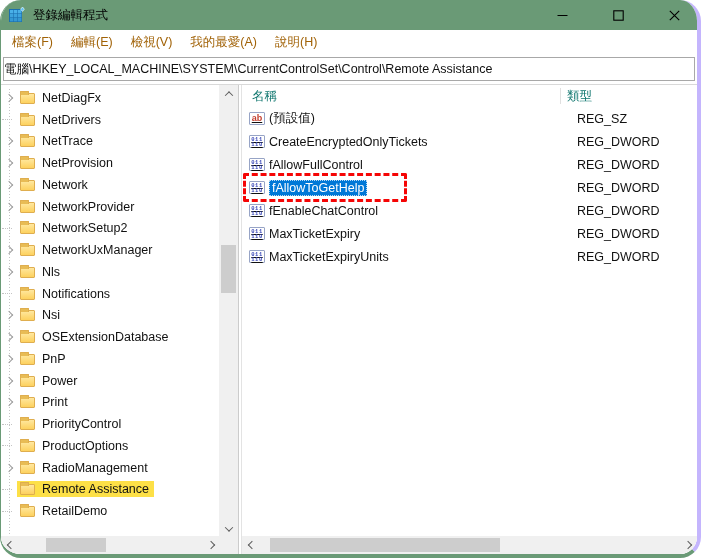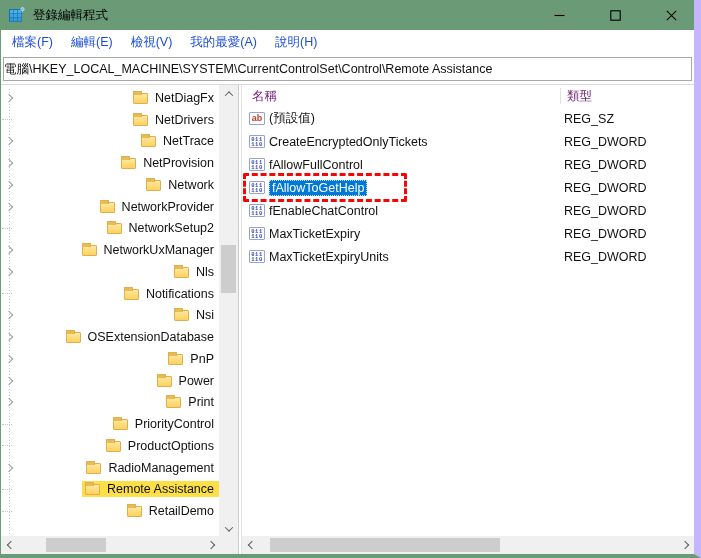--- a/index.html
+++ b/index.html
@@ -1,56 +1,56 @@
 <!DOCTYPE html>
 <html><head>
 <meta charset="utf-8">
 <style>
   * { margin:0; padding:0; box-sizing:border-box; }
   html,body { background:#ffffff; }
   body { font-family:"Liberation Sans","DejaVu Sans",sans-serif; font-size:12.5px; color:#111; }
 
   .window{
     position:relative; width:701px; height:558px; background:#fff;
-    border-left:1px solid #6a9a76; border-right:7px solid #c4b5fd;
-    border-bottom:4px solid #6a9a76; overflow:hidden;
+    border-left:1px solid #6a9a76; border-right:4px solid #c4b5fd;
+    border-bottom:4px solid #6a9a76; overflow:hidden;border-radius:21px;
   }
 
   
   .titlebar{ height:30px; background:#6a9a76; display:flex; align-items:center; padding-left:8px; }
   .app-icon{ width:17px; height:17px; display:inline-flex; margin-right:7px; }
   .title{ color:#000; font-size:12.5px; flex:1; }
   .win-controls{ display:flex; height:30px; }
   .winbtn{ width:46px; height:30px; display:flex; align-items:center; justify-content:center; margin-left:10px; cursor:default; }
   .winbtn svg{ display:block; }
 
   
   .menubar{ height:25px; background:#fff; display:flex; align-items:center; padding-left:2px; }
-  .menu-item{ padding:10px 9px; color:#1d4ed8; }
+  .menu-item{ padding:10px 9px; color:#a16207; }
 
   
   .addresswrap{ height:29px; background:#fff; padding:2px 2px 3px 2px; }
   .addressbar{
     height:24px; border:1px solid #a8a8a8; background:#fff;
     display:flex; align-items:center; white-space:nowrap; overflow:hidden;
   }
 
   
   .main{ position:relative; display:flex; height:470px; border-top:1px solid #d9d9d9; }
   .treepane{ position:relative; width:238px; border-right:1px solid #cccccc; background:#fff; }
   .divider{ width:2px; background:#fff; }
   .rightpane{ position:relative; flex:1; background:#fff; border-left:1px solid #e3e3e3; }
 
   
   .tree{ position:absolute; left:0; top:0; right:19px; height:452px; overflow:hidden; padding-top:2px; }
   .treeline{
     position:absolute; left:8px; top:4px; width:1px; height:448px; z-index:0;
     background:repeating-linear-gradient(to bottom,#c4c4c4 0 1px,transparent 1px 3px);
   }
-  .tree-row{ position:relative; z-index:1; height:21.75px; display:flex; align-items:center;justify-content:space-between; }
+  .tree-row{ position:relative; z-index:1; height:21.75px; display:flex; align-items:center; }
   .expander{ width:16px; display:flex; align-items:center; justify-content:center; flex:0 0 16px; }
   .chev{ width:6px; height:6px; border-right:1.4px solid #9b9b9b; border-bottom:1.4px solid #9b9b9b; transform:rotate(-45deg); }
   .stub{ width:10px; border-top:1px dotted #c4c4c4; margin-left:-4px; }
   .row-content{ display:flex; align-items:center; padding:1px 5px 1px 3px; }
   .row-content.sel{ background:#fde047; }
   .folder{ position:relative; width:15px; height:11px; margin-right:7px; margin-top:1px;
     background:linear-gradient(180deg,#ffe8a0,#fdd15e); border:1px solid #dfae4f; border-radius:1px; }
   .folder::before{ content:""; position:absolute; left:-1px; top:-3px; width:7px; height:3px;
     background:#e8bc55; border:1px solid #dfae4f; border-bottom:none; border-radius:1px 1px 0 0; }
   .tree-label{ white-space:nowrap; }
@@ -66,35 +66,35 @@
   .hscroll .left{ left:1px; top:0.5px; } .hscroll .right{ right:1px; top:0.5px; }
   .sb-chev{ width:6px; height:6px; border-right:1.4px solid #5c5c5c; border-bottom:1.4px solid #5c5c5c; }
   .sb-chev.u{ transform:rotate(-135deg) translate(-1px,-1px); }
   .sb-chev.d{ transform:rotate(45deg) translate(-1px,-1px); }
   .sb-chev.l{ transform:rotate(135deg); }
   .sb-chev.r{ transform:rotate(-45deg); }
   .vthumb{ position:absolute; left:2px; right:2px; top:160px; height:48px; background:#cdcdcd; }
   .hthumb{ position:absolute; top:2px; bottom:2px; background:#cdcdcd; }
 
   
-  .listheader{ position:relative; height:22px; display:flex; align-items:center; color:#701a75; }
+  .listheader{ position:relative; height:22px; display:flex; align-items:center; color:#0f766e; }
   .colname{ padding-left:10px; }
   .coltype{ position:absolute; left:325px; }
   .colsep{ position:absolute; left:318px; top:3px; height:16px; width:1px; background:#e0e0e0; }
   .listrows{ position:relative; }
   .list-row{ position:relative; height:23px; display:flex; align-items:center; padding-left:7px; }
   .vicon{ width:16px; height:13px; border:1px solid #97a4c6; background:#fff; margin-right:4px;
     display:flex; flex-direction:column; align-items:center; justify-content:center; flex:0 0 16px;
-    border-radius:1px; }
+    border-radius:1px;text-decoration:underline; }
   .vicon.sz b{ color:#c43e2e; font-size:9px; font-weight:700; line-height:9px; font-family:"Liberation Sans",sans-serif; }
   .vicon.dw i{ color:#3947b8; font-style:normal; font-size:5.5px; line-height:5px; letter-spacing:0.5px;
     font-family:"Liberation Mono","DejaVu Sans Mono",monospace; font-weight:700; }
   .vname{ white-space:nowrap; }
   .vname.selname{ background:#0078d7; color:#fff; padding:1px 3px; outline:1px dotted #bcdcf5; outline-offset:-1px; }
-  .vtype{ position:absolute; left:322px; }
+  .vtype{ position:absolute; left:335px; }
 
   .annotation{
     position:absolute; left:1px; top:88px; width:164px; height:29px;
     border:3px dashed #f50505; border-radius:2px; z-index:4; pointer-events:none;
   }
 </style>
 </head>
 <body>
 
 <div class="window">

